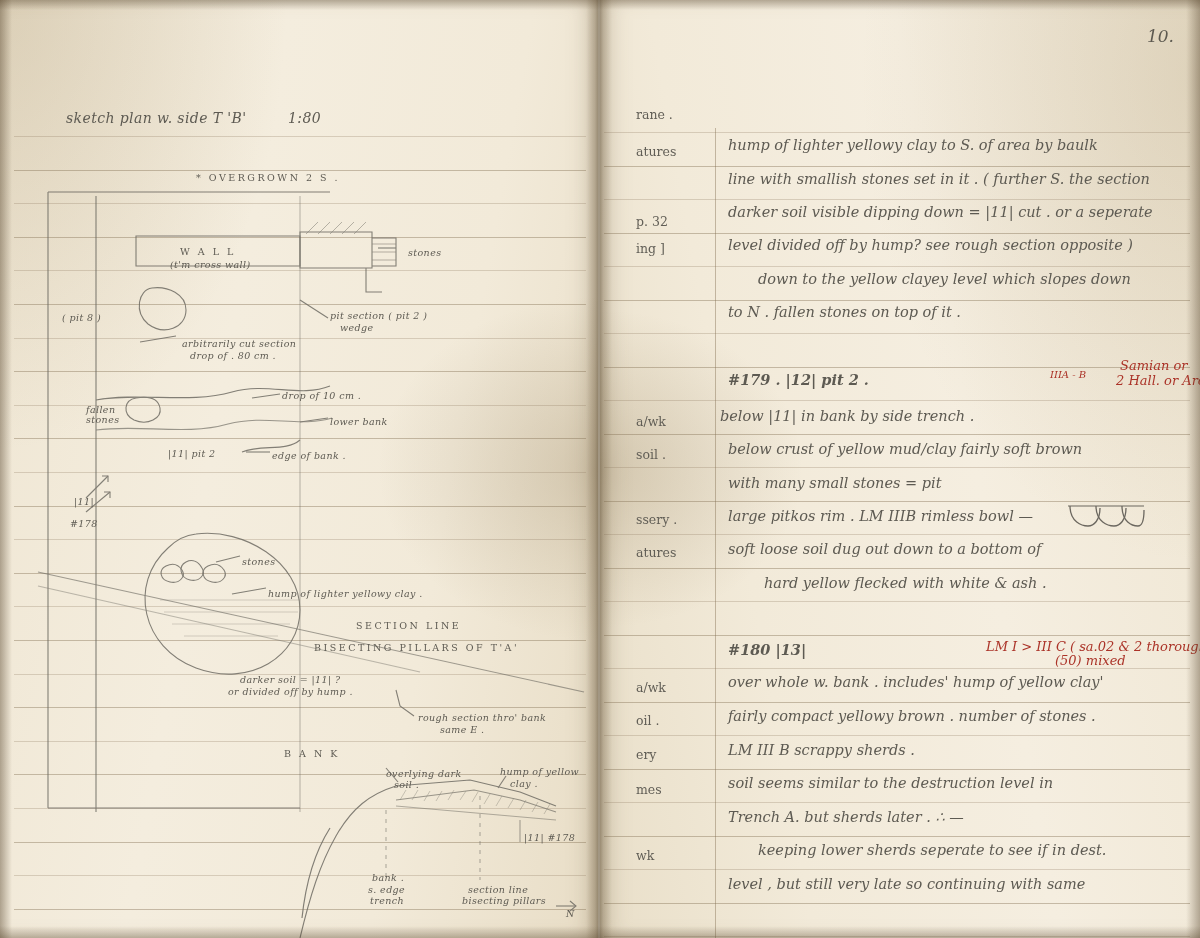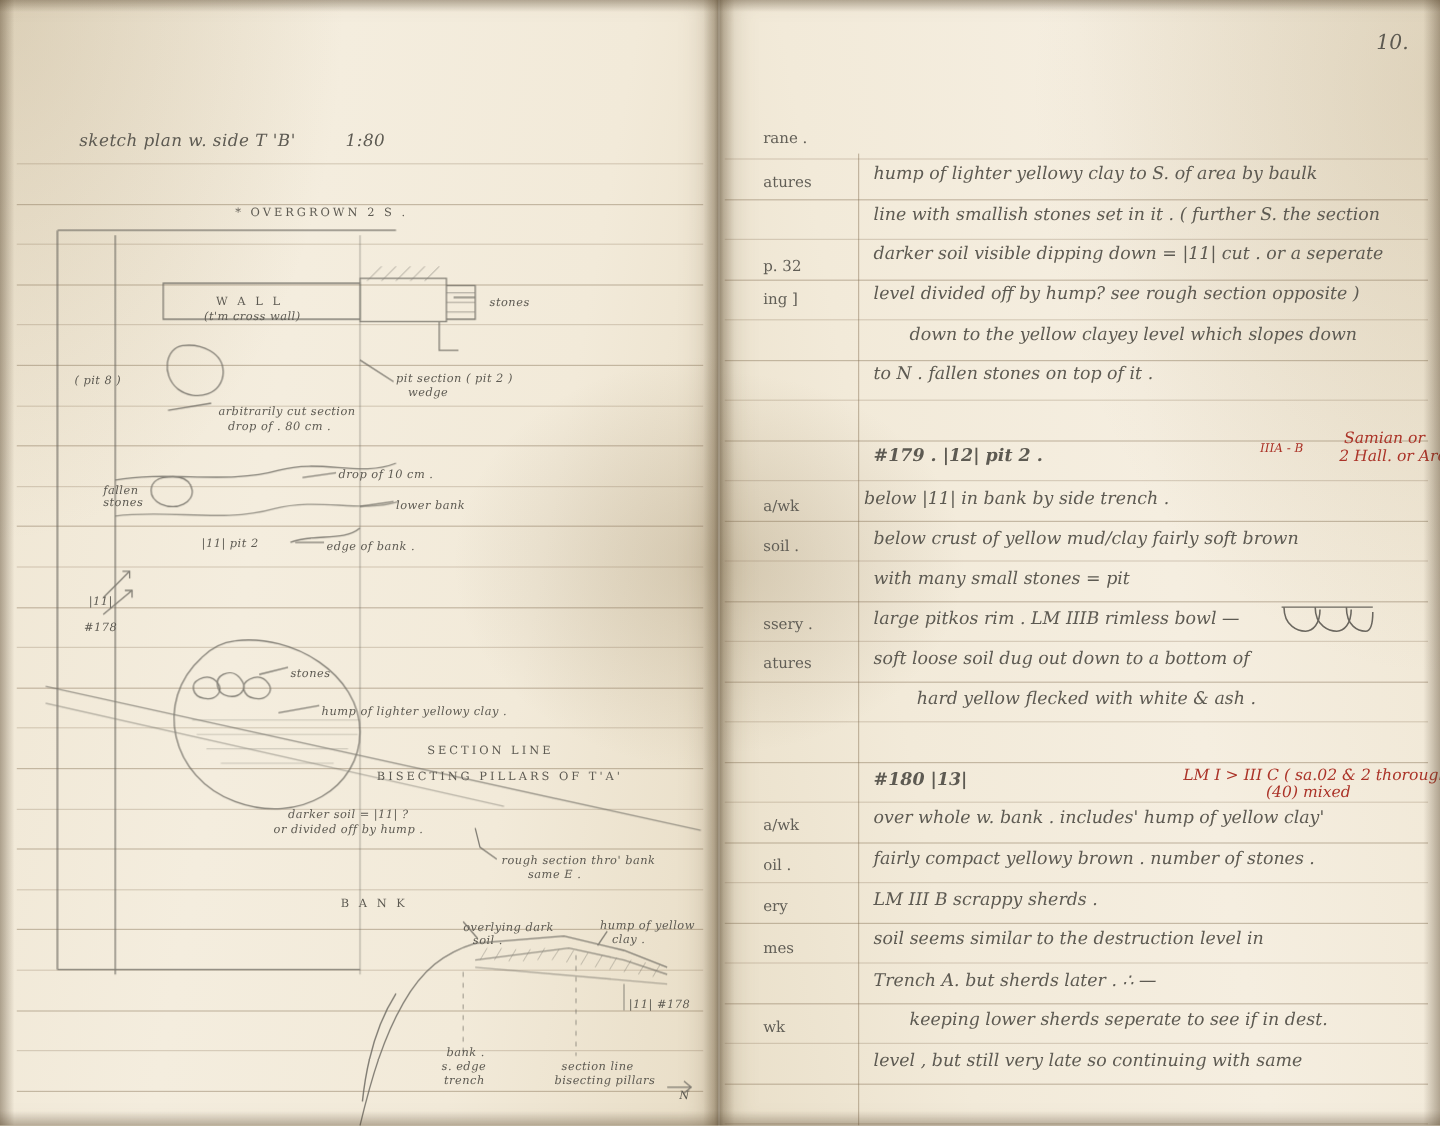--- a/index.html
+++ b/index.html
@@ -315,21 +315,21 @@
         <div class="entry-text red" style="left: 520px; top: 358px; font-size: 13px;">Samian or</div>
         <div class="entry-text red" style="left: 516px; top: 373px; font-size: 13px;">2 Hall. or Arch.</div>
         <div class="entry-text" style="left: 120px; top: 408px;">below |11|  in bank by side trench .</div>
         <div class="entry-text" style="left: 128px; top: 441px;">below crust of yellow mud/clay  fairly soft brown</div>
         <div class="entry-text" style="left: 128px; top: 475px;">with many small stones = pit</div>
         <div class="entry-text" style="left: 128px; top: 508px;">large pitkos rim .   LM IIIB rimless bowl  —</div>
         <div class="entry-text" style="left: 128px; top: 541px;">soft loose soil dug out down to a bottom of</div>
         <div class="entry-text" style="left: 128px; top: 575px; margin-left: 36px;">hard yellow flecked with white &amp; ash .</div>
         <div class="entry-text" style="left: 128px; top: 641px; font-weight: 600;">#180    |13|</div>
         <div class="entry-text red" style="left: 386px; top: 639px; font-size: 13px;">LM I &gt; III C ( sa.02 &amp; 2 thoroughly</div>
-        <div class="entry-text red" style="left: 455px; top: 653px; font-size: 13px;">(40)              mixed</div>
+        <div class="entry-text red" style="left: 455px; top: 653px; font-size: 13px;">(50)              mixed</div>
         <div class="entry-text" style="left: 128px; top: 674px;">over whole w. bank .  includes' hump of yellow clay'</div>
         <div class="entry-text" style="left: 128px; top: 708px;">fairly compact yellowy brown .   number of stones .</div>
         <div class="entry-text" style="left: 128px; top: 742px;">LM III B    scrappy sherds .</div>
         <div class="entry-text" style="left: 128px; top: 775px;">soil seems similar to the destruction level in</div>
         <div class="entry-text" style="left: 128px; top: 809px;">Trench A. but sherds later . ∴ —</div>
         <div class="entry-text" style="left: 158px; top: 842px;">keeping lower sherds seperate to see if in dest.</div>
         <div class="entry-text" style="left: 128px; top: 876px;">level , but still very late so continuing with same</div>
       </div>
 
     <svg style="position:absolute;left:466px;top:500px;" width="80" height="30" viewBox="0 0 80 30">

